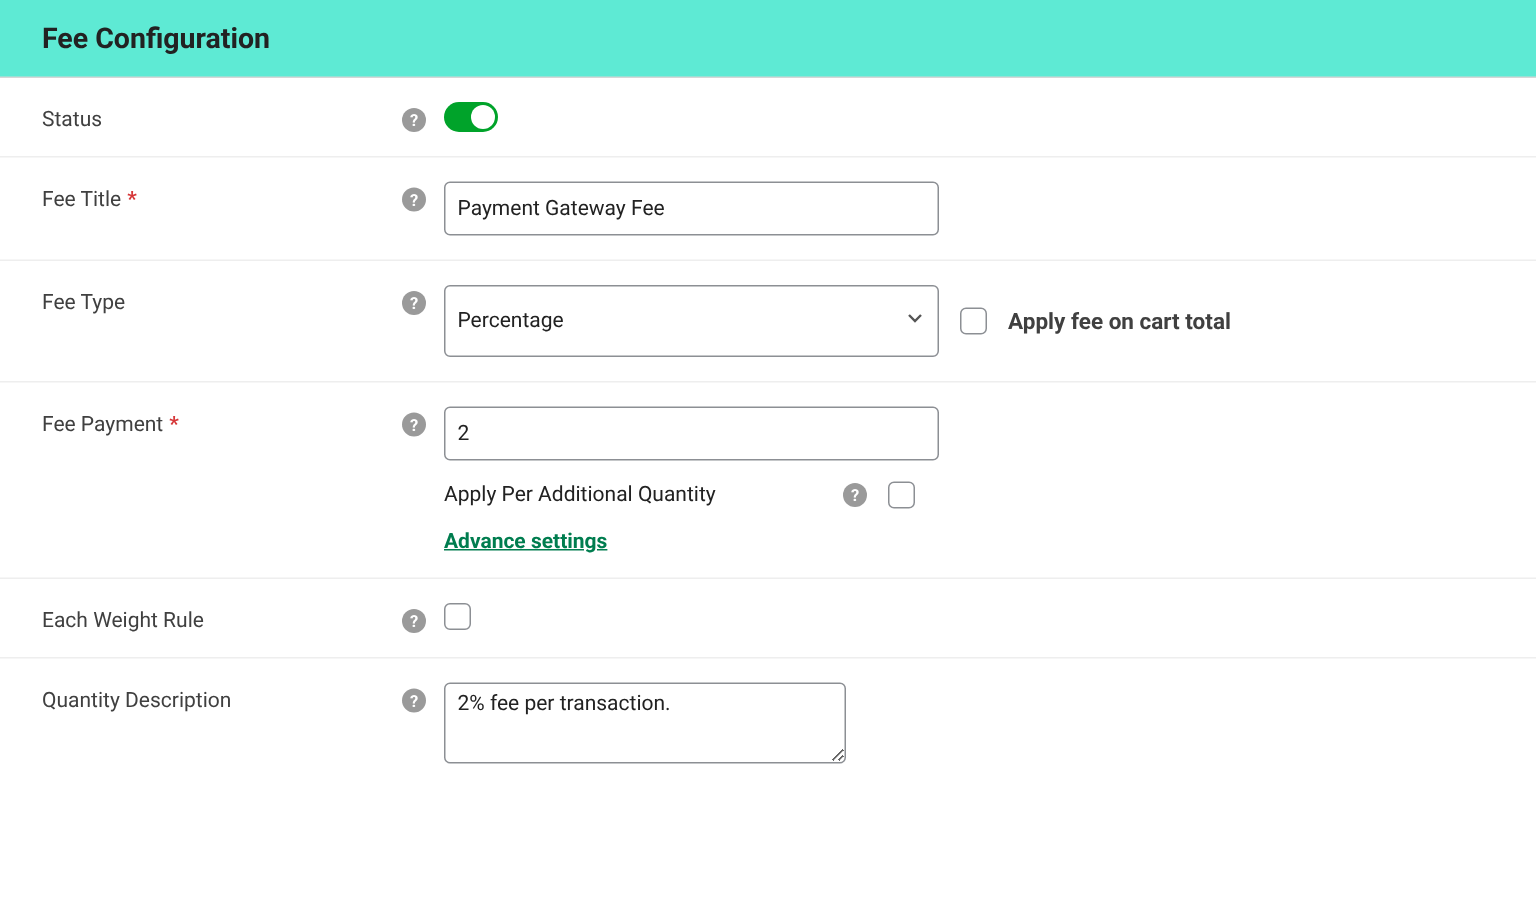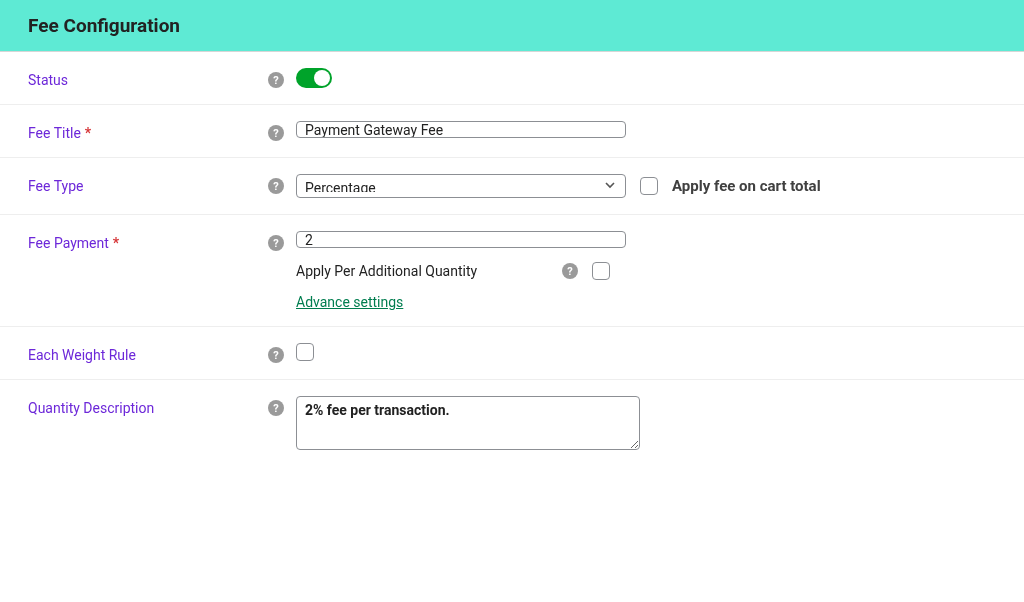--- a/index.html
+++ b/index.html
@@ -2,44 +2,44 @@
 <html><head>
 <meta charset="utf-8">
 <style>
   * { box-sizing: border-box; margin: 0; padding: 0; }
   body { font-family: -apple-system, BlinkMacSystemFont, "Segoe UI", Roboto, Helvetica, Arial, sans-serif; font-size: 14px; color: #222; background: #fff; width: 1024px; }
   .header { background: #5eead4; padding: 14px 28px; border-bottom: 1px solid #d6d6d6; }
   .header h2 { font-size: 19px; font-weight: 700; color: #222; }
   .row { display: flex; align-items: flex-start; padding: 16px 28px; border-bottom: 1px solid #eee; }
   .row.noborder { border-bottom: none; }
   .label-col { width: 240px; display: flex; align-items: center; gap: 4px; padding-top: 4px; }
-  .label-col .lbl { font-size: 14px; color: #6d28d9; }
+  .label-col .lbl { font-size: 14px; color: #404040; }
   .req { color: #d63638; font-weight: 700; }
   .help-col { width: 28px; display: flex; align-items: center; padding-top: 4px; }
   .help-icon { width: 16px; height: 16px; border-radius: 50%; background: #9a9a9a; color: #fff; display: inline-flex; align-items: center; justify-content: center; font-size: 11px; font-weight: 700; line-height: 1; cursor: help; }
   .control-col { flex: 1; display: flex; flex-direction: column; gap: 14px; }
   .ctrl-row { display: flex; align-items: center; gap: 14px; }
   
   .toggle { position: relative; width: 36px; height: 20px; background: #00a32a; border-radius: 10px; cursor: pointer; }
   .toggle .knob { position: absolute; right: 2px; top: 2px; width: 16px; height: 16px; background: #fff; border-radius: 50%; }
   
   input[type="text"], select, textarea { border: 1px solid #8c8f94; border-radius: 4px; padding: 5px 8px; font-size: 14px; font-family: inherit; color: #222; background: #fff; }
-  .txt-md { width: 330px; height: 17px; }
-  .sel-md { width: 330px; height: 24px; appearance: none; -webkit-appearance: none; padding-right: 28px; background: #fff; }
+  .txt-md { width: 330px; height: 36px; }
+  .sel-md { width: 330px; height: 48px; appearance: none; -webkit-appearance: none; padding-right: 28px; background: #fff; }
   .select-wrap { position: relative; display: inline-block; }
   .select-wrap .chev { position: absolute; right: 10px; top: 50%; transform: translateY(-50%); pointer-events: none; color: #555; }
   .chk { width: 18px; height: 18px; border: 1.5px solid #8c8f94; border-radius: 4px; background: #fff; cursor: pointer; flex: 0 0 auto; }
   .side-label { font-weight: 700; font-size: 15px; color: #404040; }
   .sub-label { font-weight: 400; font-size: 14px; color: #222; }
   .info-box { border: 1px solid #ddd; border-radius: 2px; background: #fff; padding: 18px 20px; width: 692px; position: relative; }
   .info-box .info-text { font-size: 14px; color: #222; line-height: 1.5; padding-right: 40px; }
   .info-box .info-text b { font-weight: 700; }
   .accordion-caret { position: absolute; right: 18px; top: 18px; width: 0; height: 0; border-left: 8px solid transparent; border-right: 8px solid transparent; border-bottom: 11px solid #444; cursor: pointer; }
-  .link { color: #007d4f; text-decoration: underline; font-weight: 400; font-size: 14px; cursor: pointer; }
-  textarea.ta-md { width: 344px; height: 54px; resize: both; font-weight: bold; }
+  .link { color: #007d4f; text-decoration: underline; font-weight: 700; font-size: 14px; cursor: pointer; }
+  textarea.ta-md { width: 268px; height: 54px; resize: both; }
 </style>
 </head>
 <body>
 
 <div class="header">
   <h2>Fee Configuration</h2>
 </div>
 
 <div class="row">
   <div class="label-col">

